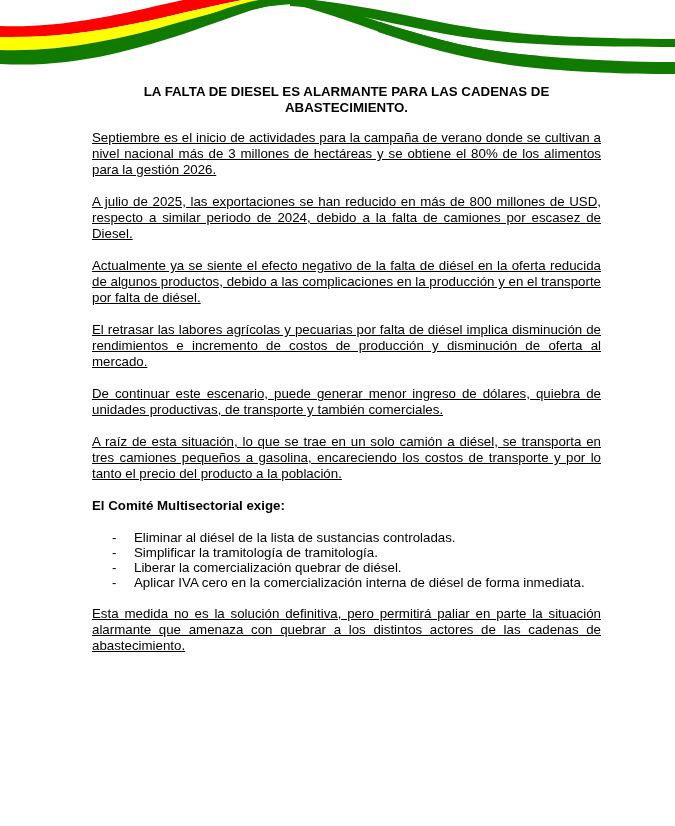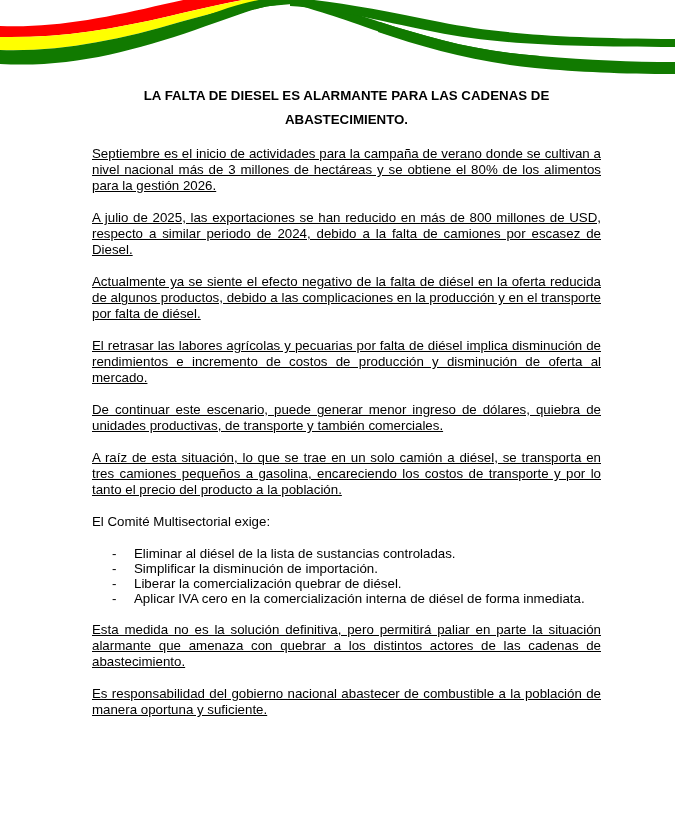--- a/index.html
+++ b/index.html
@@ -27,31 +27,31 @@
       left: 92px;
       top: 84px;
       width: 509px;
       font-size: 13.3px;
       line-height: 16px;
     }
     .doc-title {
       font-weight: bold;
       text-align: center;
       font-size: 13.3px;
-      line-height: 24px;
+      line-height: 16px;
       margin: 0 0 14px 0;
       padding: 0 20px;
     }
     .para {
       margin: 0 0 16px 0;
       text-align: justify;
       text-decoration: underline;
     }
     .subheading {
-      font-weight: normal;
+      font-weight: bold;
       margin: 0 0 16px 0;
     }
     .demands {
       list-style: none;
       margin: 0 0 16px 0;
       padding: 0 0 0 20px;
     }
     .demands li {
       display: flex;
       line-height: 15px;
@@ -87,27 +87,26 @@
 
   <p class="subheading">El Comité Multisectorial exige:</p>
 
   <ul class="demands">
     <li>
       <span class="dash">-</span>
       <span>Eliminar al diésel de la lista de sustancias controladas.</span>
     </li>
     <li>
       <span class="dash">-</span>
-      <span>Simplificar la disminución de importación.</span>
+      <span>Simplificar la tramitología de tramitología.</span>
     </li>
     <li>
       <span class="dash">-</span>
       <span>Liberar la comercialización quebrar de diésel.</span>
     </li>
     <li>
       <span class="dash">-</span>
       <span>Aplicar IVA cero en la comercialización interna de diésel de forma inmediata.</span>
     </li>
   </ul>
 
   <p class="para">Esta medida no es la solución definitiva, pero permitirá paliar en parte la situación alarmante que amenaza con quebrar a los distintos actores de las cadenas de abastecimiento.</p>
-  <p class="para">Es responsabilidad del gobierno nacional abastecer de combustible a la población de manera oportuna y suficiente.</p>
 </main>
 
 </body></html>

